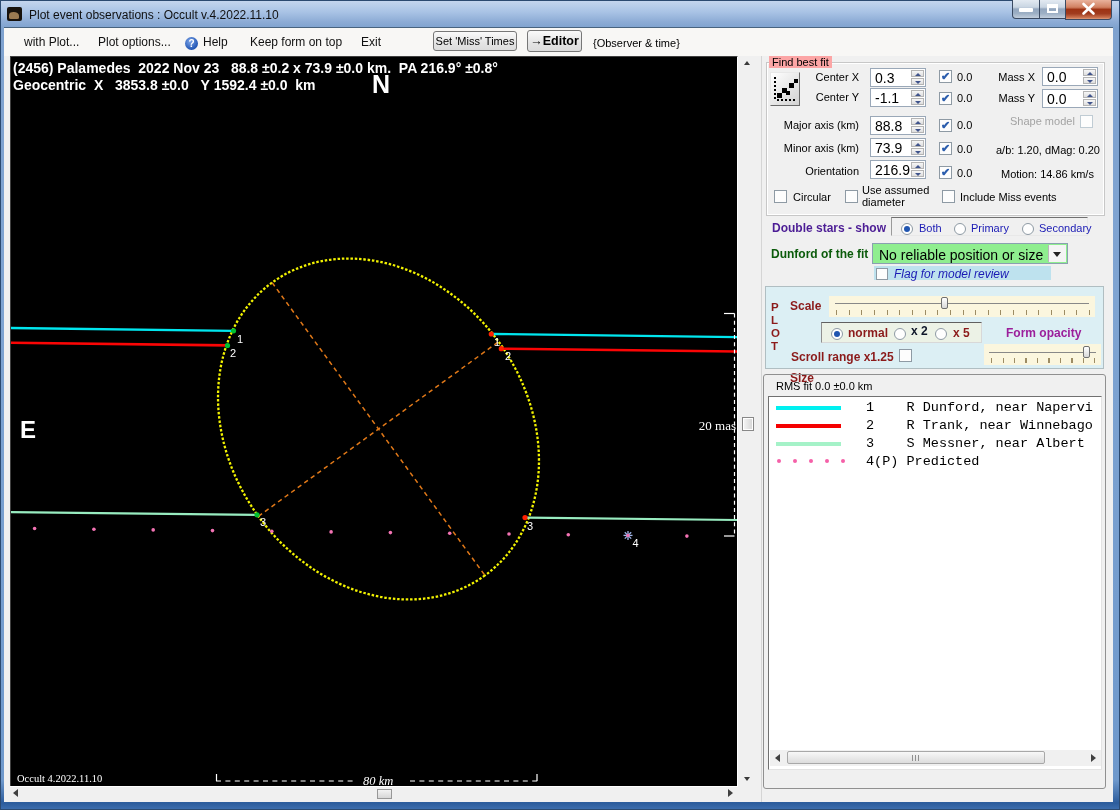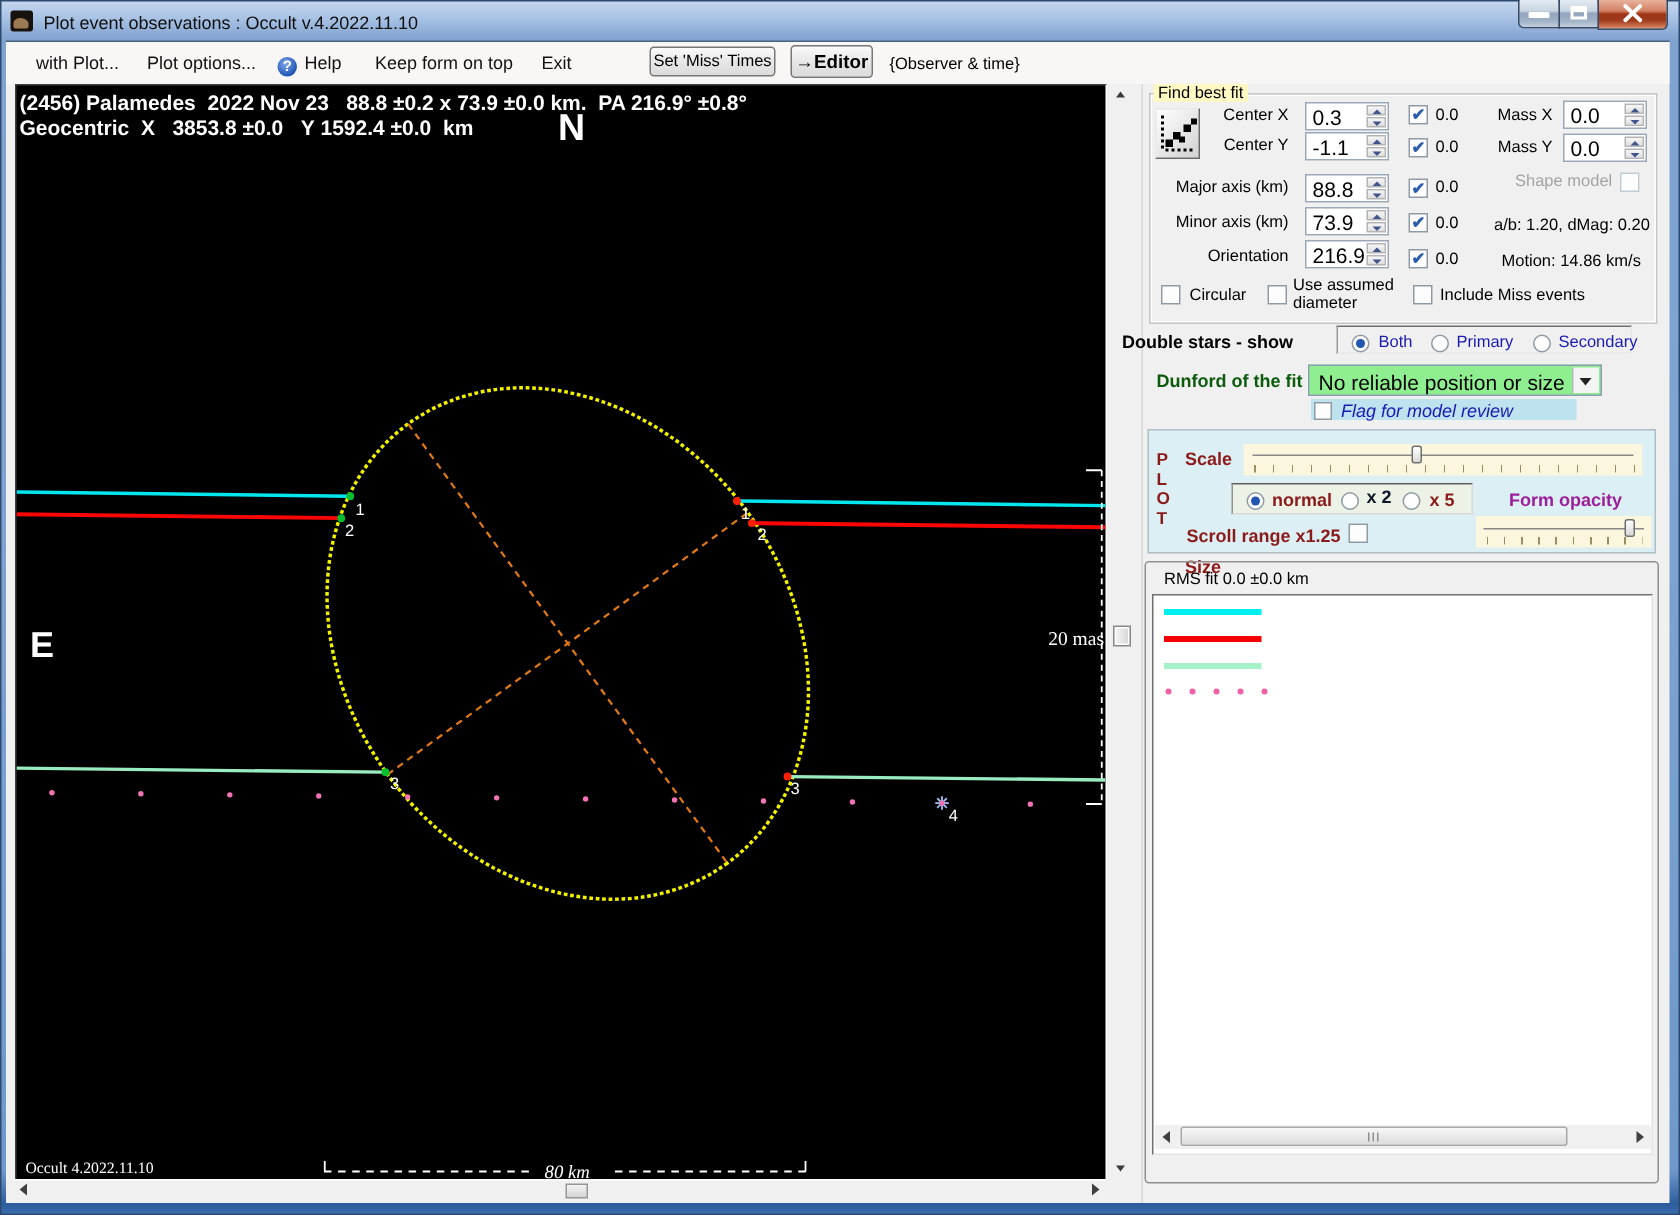--- a/index.html
+++ b/index.html
@@ -187,21 +187,21 @@
 <div class="abs tri-dn" style="left:744px;top:777px;"></div>
 <div id="vthumb"></div>
 <div id="hstrip"></div>
 <div class="abs tri-l" style="left:13px;top:789px;"></div>
 <div class="abs tri-r" style="left:728px;top:789px;"></div>
 <div id="hthumb"></div>
 
 <div id="rightpanel">
 
   <div class="gb" style="left:766px;top:62px;width:337px;height:152px;"></div>
-  <div class="lab" style="left:769px;top:56px;background:#fef9c3;padding:0 3px;font-size:11px;">Find best fit</div>
+  <div class="lab" style="left:769px;top:56px;background:#fca5a5;padding:0 3px;font-size:11px;">Find best fit</div>
 
   <div class="abs" style="left:770px;top:72px;width:30px;height:34px;background:linear-gradient(135deg,#ffffff,#d2d2d2);border:1px solid;border-color:#e8e8e8 #6a6a6a #6a6a6a #e8e8e8;box-sizing:border-box;">
     <svg width="28" height="32">
       <g fill="#000">
         <rect x="3" y="4" width="2" height="2"></rect>
           <rect x="3" y="8" width="2" height="2"></rect>
           <rect x="3" y="12" width="2" height="2"></rect>
           <rect x="3" y="16" width="2" height="2"></rect>
           <rect x="3" y="20" width="2" height="2"></rect>
           <rect x="3" y="24" width="2" height="2"></rect>
@@ -302,21 +302,21 @@
   <div class="lab" style="left:1001px;top:168px;">Motion: 14.86 km/s</div>
 
   <div class="cb" style="left:774px;top:190px;"></div>
   <div class="lab" style="left:793px;top:191px;">Circular</div>
   <div class="cb" style="left:845px;top:190px;"></div>
   <div class="lab" style="left:862px;top:184px;">Use assumed</div>
   <div class="lab" style="left:862px;top:196px;">diameter</div>
   <div class="cb" style="left:942px;top:190px;"></div>
   <div class="lab" style="left:960px;top:191px;">Include Miss events</div>
 
-  <div class="lab" style="left:748px;top:221px;font-size:12px;font-weight:bold;color:#000000;">Double stars - show</div>
+  <div class="lab" style="left:772px;top:221px;font-size:12px;font-weight:bold;color:#4c1d95;">Double stars - show</div>
   <div class="abs" style="left:891px;top:217px;width:197px;height:19px;border:1px solid;border-color:#707070 #e8e8e8 #e8e8e8 #9a9a9a;box-sizing:border-box;"></div>
   <div class="radio sel" style="left:901px;top:223px;"></div>
   <div class="lab" style="left:919px;top:222px;font-size:11px;color:#1a1ab4;">Both</div>
   <div class="radio" style="left:954px;top:223px;"></div>
   <div class="lab" style="left:971px;top:222px;font-size:11px;color:#1a1ab4;">Primary</div>
   <div class="radio" style="left:1022px;top:223px;"></div>
   <div class="lab" style="left:1039px;top:222px;font-size:11px;color:#1a1ab4;">Secondary</div>
 
   <div class="lab" style="left:771px;top:247px;font-size:12px;font-weight:bold;color:#0b5b0b;">Dunford of the fit</div>
   <div class="abs" style="left:872px;top:243px;width:196px;height:21px;border:1px solid #8aa0b0;background:#8fee8f;box-sizing:border-box;">
@@ -364,20 +364,24 @@
     <div class="abs" style="left:7px;top:45px;width:65px;height:3.5px;background:#a5f2c8;"></div>
     <svg class="abs" style="left:7px;top:60px;" width="70" height="8">
         <g fill="#f560a8">
           <circle cx="3" cy="4" r="2"></circle>
           <circle cx="19" cy="4" r="2"></circle>
           <circle cx="35" cy="4" r="2"></circle>
           <circle cx="51" cy="4" r="2"></circle>
           <circle cx="67" cy="4" r="2"></circle>
         </g>
       </svg>
+    <div class="abs" style="left:97px;top:2px;white-space:pre;line-height:18px;">1    R Dunford, near Napervi
+2    R Trank, near Winnebago
+3    S Messner, near Albert
+4(P) Predicted</div>
 
     <div class="abs" style="left:1px;top:353px;width:331px;height:16px;background:#f0f0f0;">
       <div class="tri-l" style="position:absolute;left:5px;top:4px;"></div>
       <div class="tri-r" style="position:absolute;right:5px;top:4px;"></div>
       <div class="abs" style="left:17px;top:1px;width:258px;height:13px;background:linear-gradient(to bottom,#f8f8f8,#dcdcdc);border:1px solid #a8a8a8;border-radius:2px;box-sizing:border-box;">
         <div class="abs" style="left:124px;top:3px;width:1px;height:6px;background:#909090;box-shadow:3px 0 0 #909090,6px 0 0 #909090;"></div>
       </div>
     </div>
   </div>
 </div>

